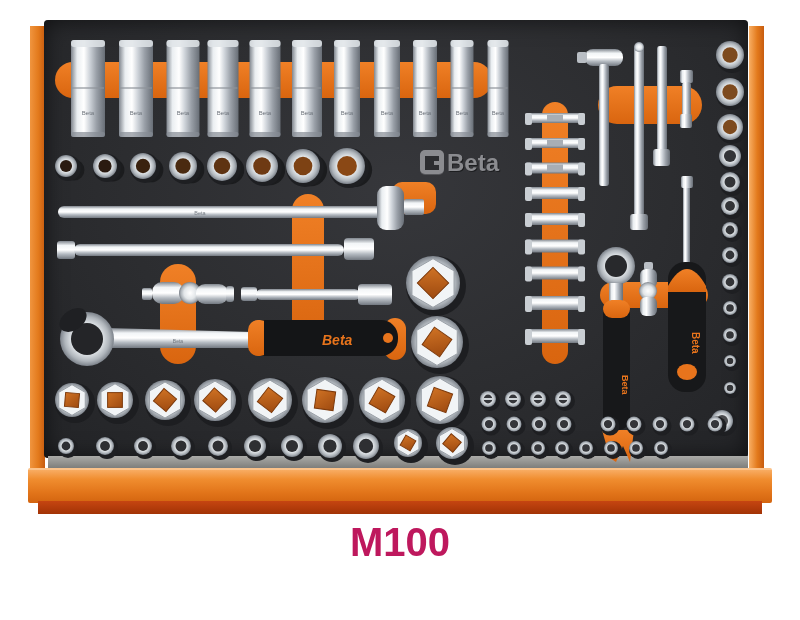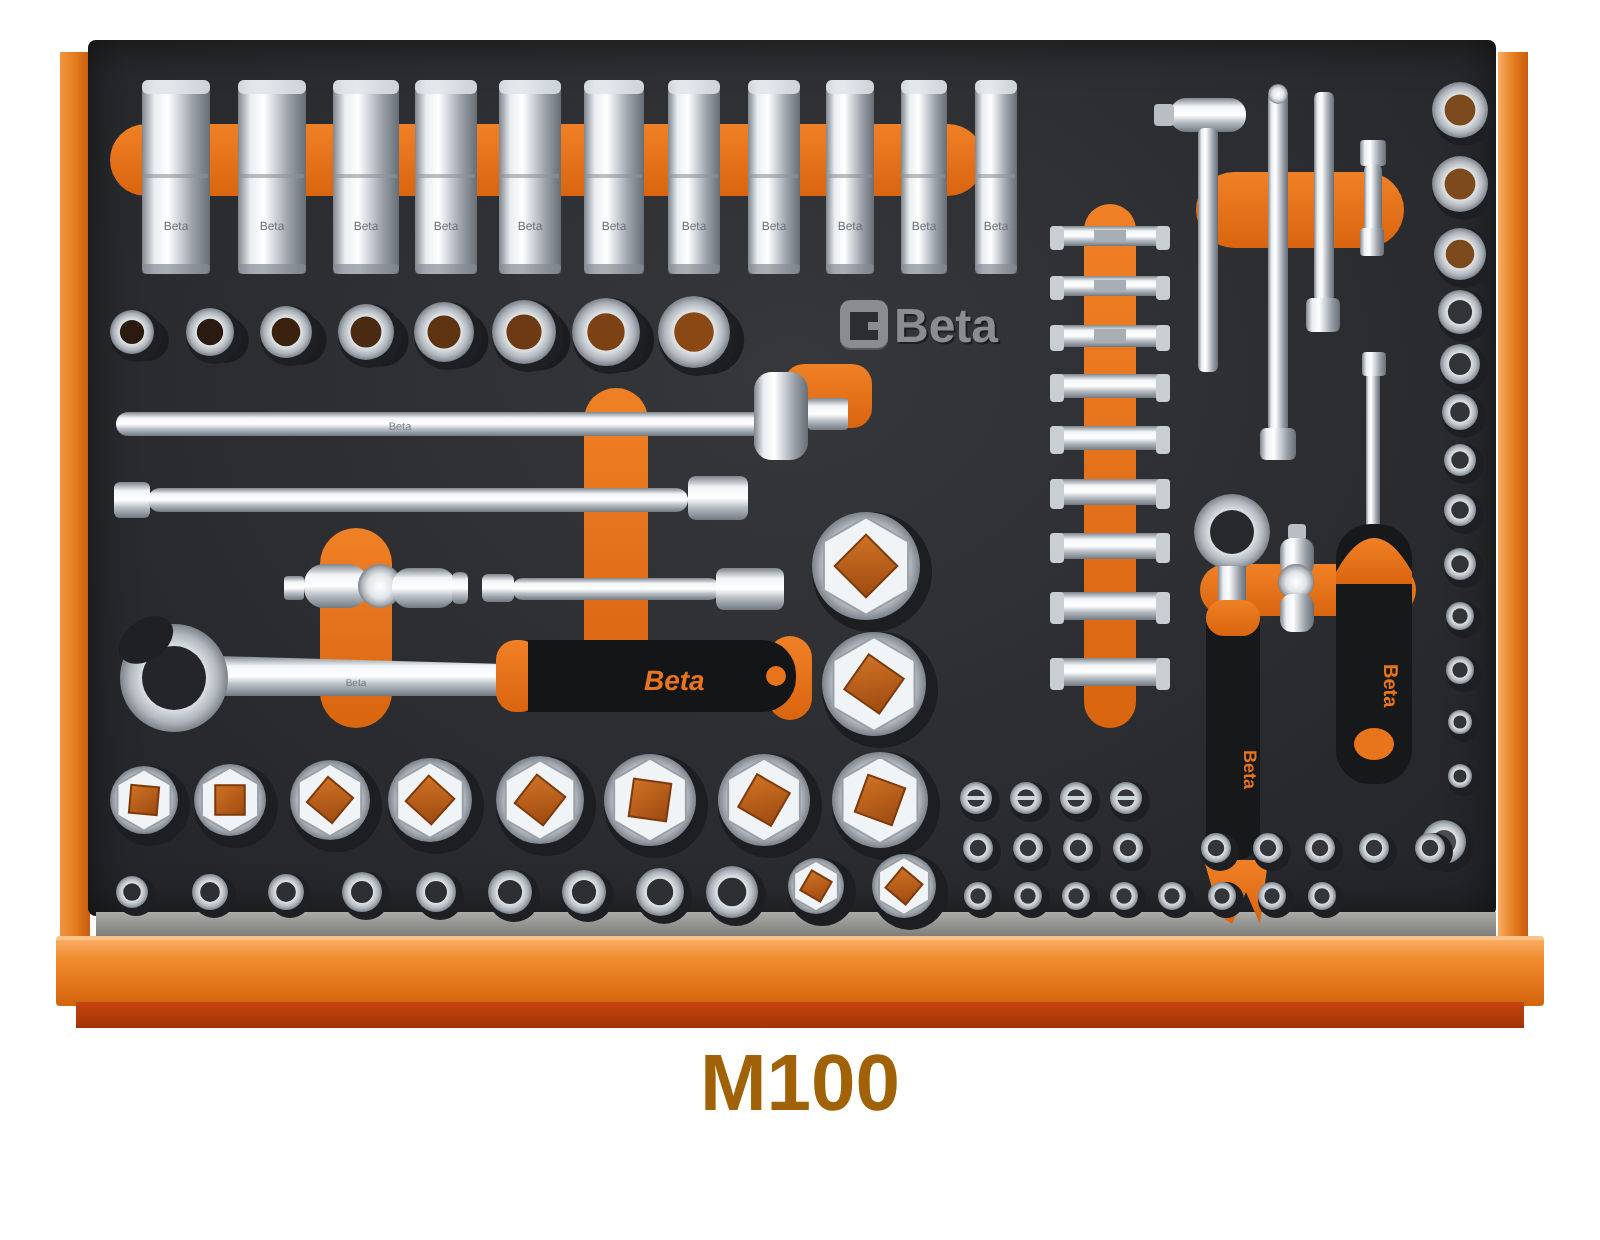--- a/index.html
+++ b/index.html
@@ -12,21 +12,21 @@
         background:radial-gradient(ellipse at 50% 38%,#36373b 0%,#2c2d30 55%,#232427 100%);
         box-shadow:inset 0 0 22px rgba(0,0,0,.6);}
   .foam-edge{position:absolute;left:48px;top:456px;width:700px;height:13px;
         background:linear-gradient(#ababa8,#7a7a77);}
   .drawer-front{position:absolute;left:28px;top:468px;width:744px;height:33px;border-radius:2px;
         background:linear-gradient(#F8AC62 0%,#F08D2F 28%,#E2751A 68%,#D3640F 100%);
         border-top:2px solid #FBC28A;}
   .drawer-lip{position:absolute;left:10px;right:10px;top:31px;height:13px;
         background:linear-gradient(#C64511,#A23305);}
   .caption{position:absolute;left:0;top:520px;width:800px;text-align:center;
-        font-size:40px;font-weight:bold;color:#a16207;}
+        font-size:40px;font-weight:bold;color:#be185d;}
   #tools{position:absolute;left:0;top:0;}
 </style>
 </head>
 <body>
 
 <div class="stage">
   <div class="rail rail-left"></div>
   <div class="rail rail-right"></div>
   <div class="foam"></div>
   <div class="foam-edge"></div>

